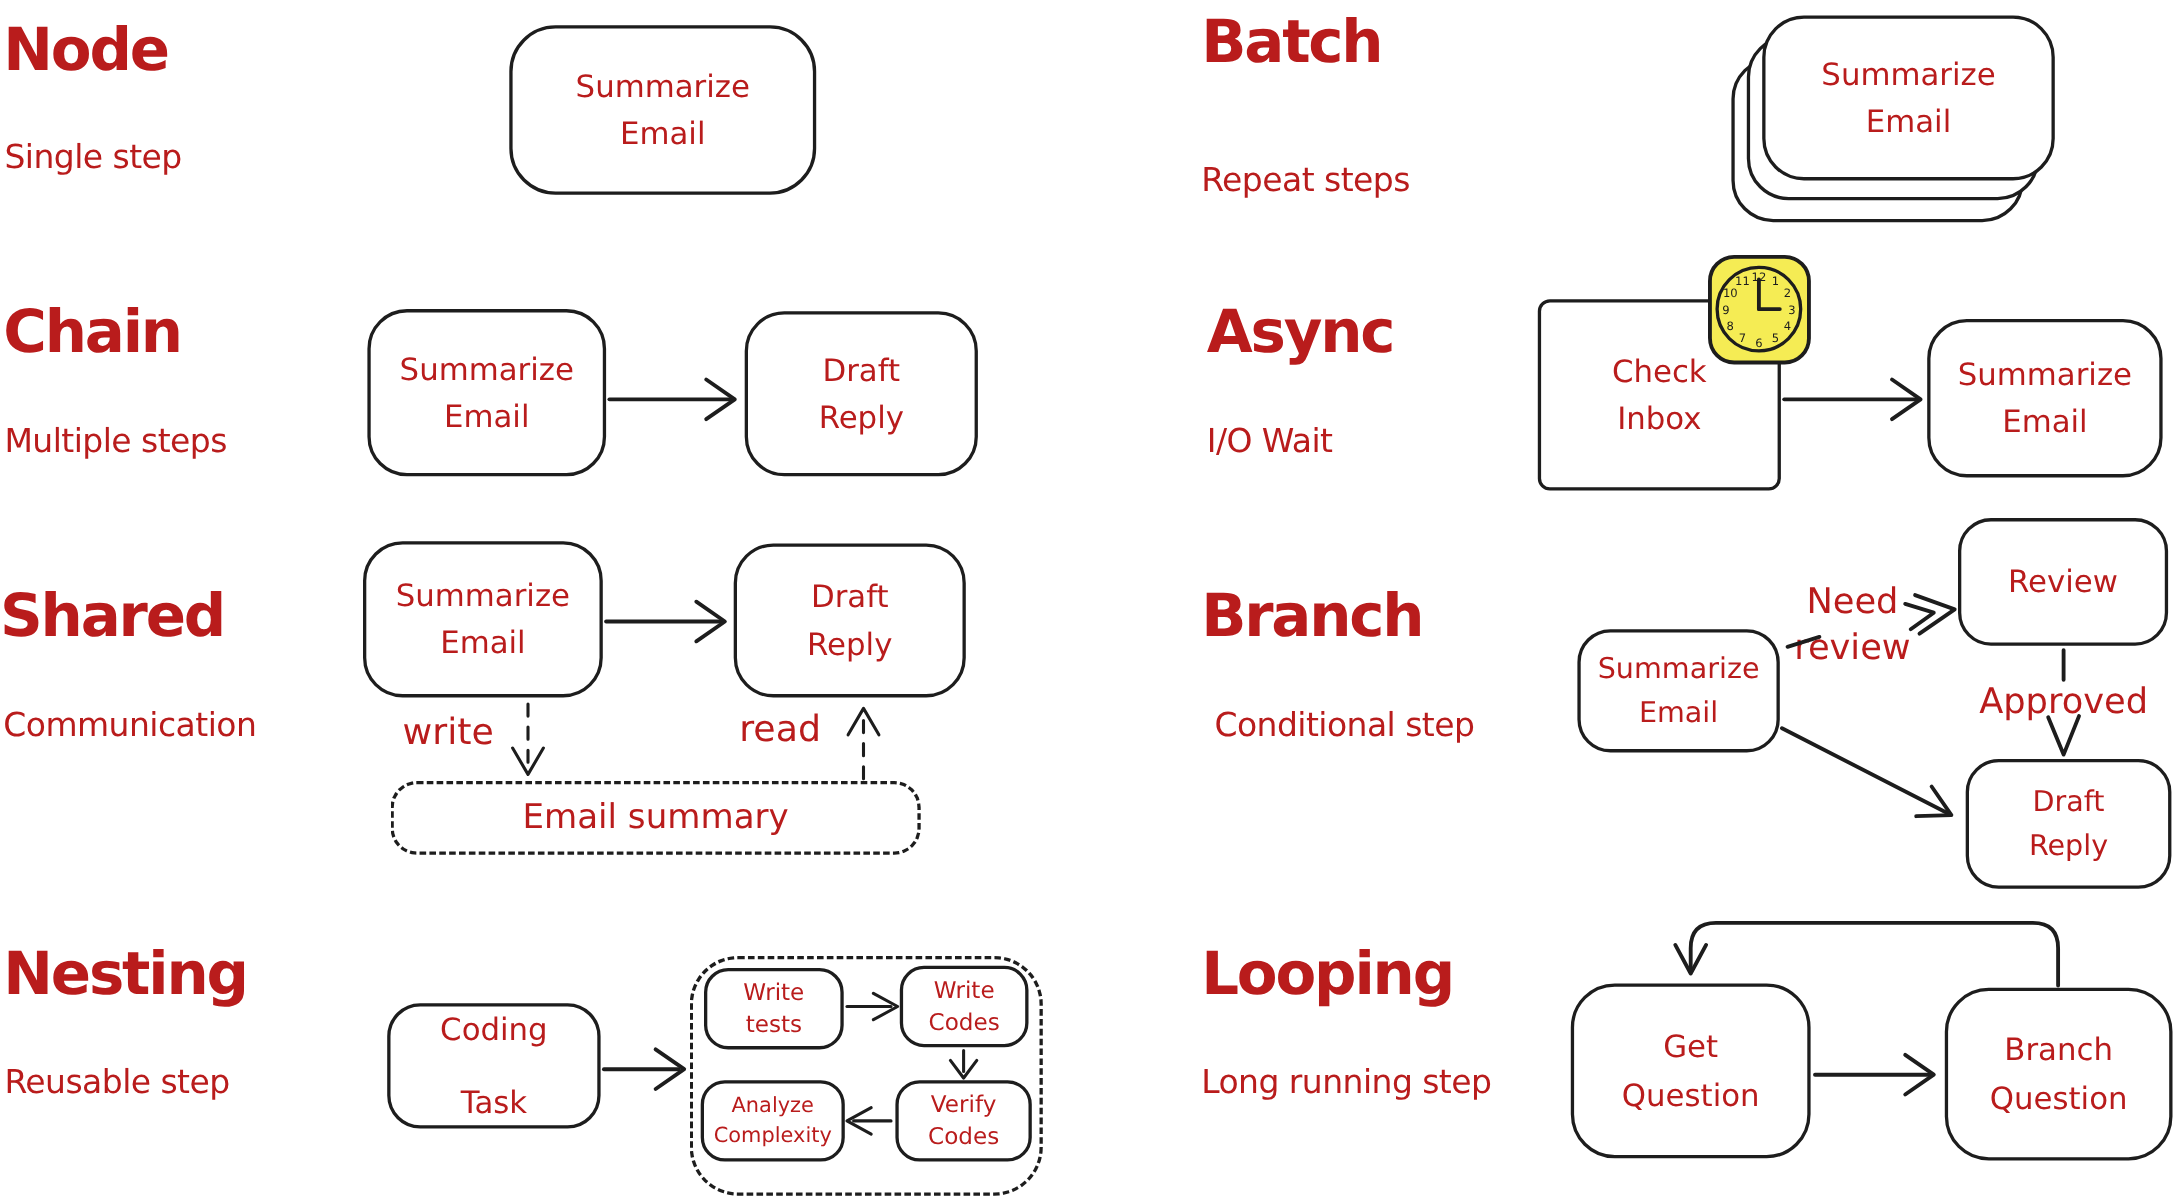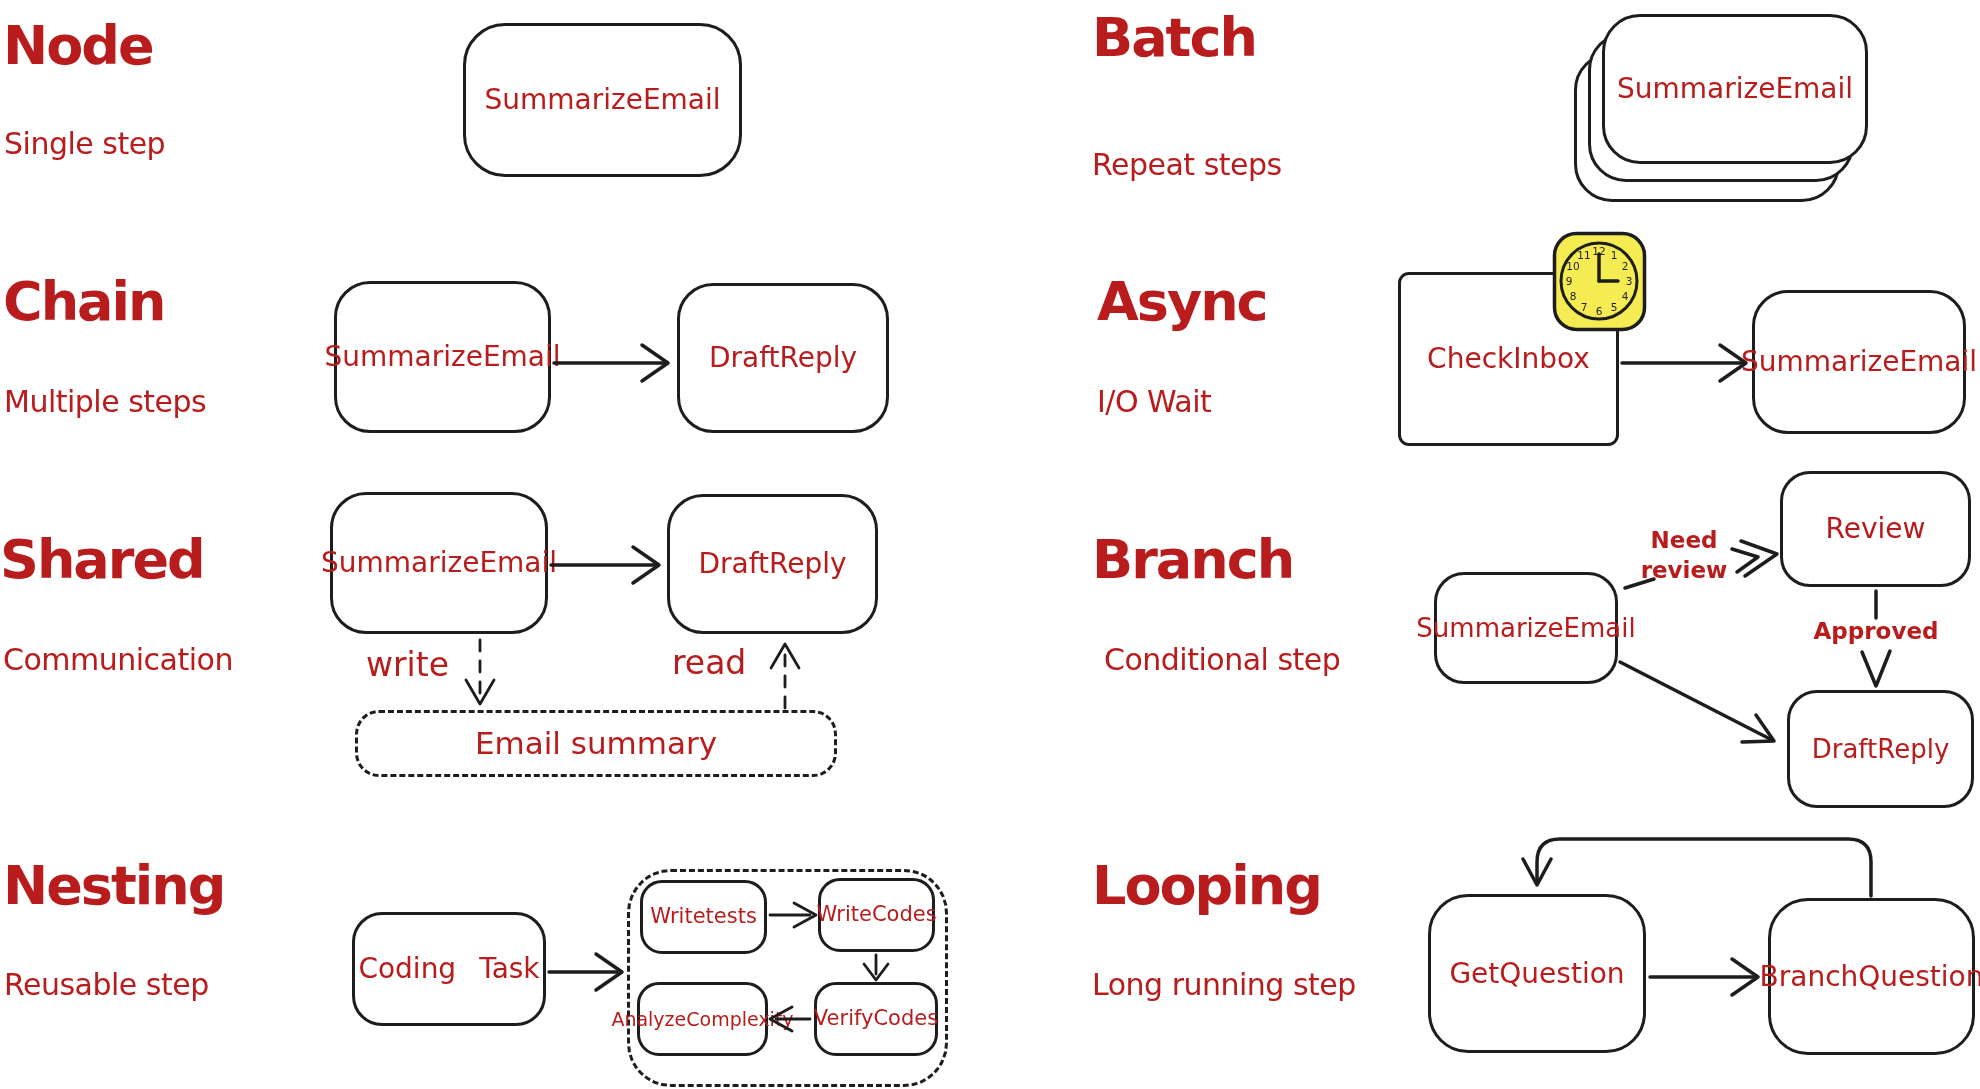--- a/index.html
+++ b/index.html
@@ -2,27 +2,27 @@
 <html><head>
 <meta charset="utf-8">
 <style>
   html,body{margin:0;padding:0;background:#ffffff;}
   .canvas{position:relative;width:1980px;height:1089px;background:#ffffff;
           font-family:"DejaVu Sans",sans-serif;color:#b91c1c;overflow:hidden;}
   .section{display:contents;}
   .title{position:absolute;font-size:54px;font-weight:600;letter-spacing:-2px;line-height:1.1;white-space:nowrap;}
   .subtitle{position:absolute;font-size:30px;letter-spacing:-0.5px;line-height:1.1;white-space:nowrap;}
   .box{position:absolute;box-sizing:border-box;background:#ffffff;border:3.5px solid #1d1d1d;
-       border-radius:36px;display:flex;flex-direction:row;align-items:center;justify-content:center;
+       border-radius:36px;display:flex;flex-direction:column;align-items:center;justify-content:center;
        text-align:center;font-size:28px;line-height:1.55;}
   .box.small{border-width:3px;border-radius:22px;font-size:21px;line-height:1.4;}
   .box.dashed{border-style:dashed;border-radius:24px;font-size:31px;}
   .container-dashed{position:absolute;box-sizing:border-box;border:3px dashed #1d1d1d;border-radius:44px;background:transparent;}
   .label{position:absolute;font-size:33px;line-height:1.2;white-space:nowrap;}
-  .label-block{position:absolute;font-size:23px;line-height:1.3;text-align:center;font-weight:bold;}
+  .label-block{position:absolute;font-size:32px;line-height:1.3;text-align:center;}
   .svg-overlay{position:absolute;left:0;top:0;width:1980px;height:1089px;pointer-events:none;}
   .clock{position:absolute;}
 </style>
 </head>
 <body>
 
 <div class="canvas">
 
   
   <div class="section">

